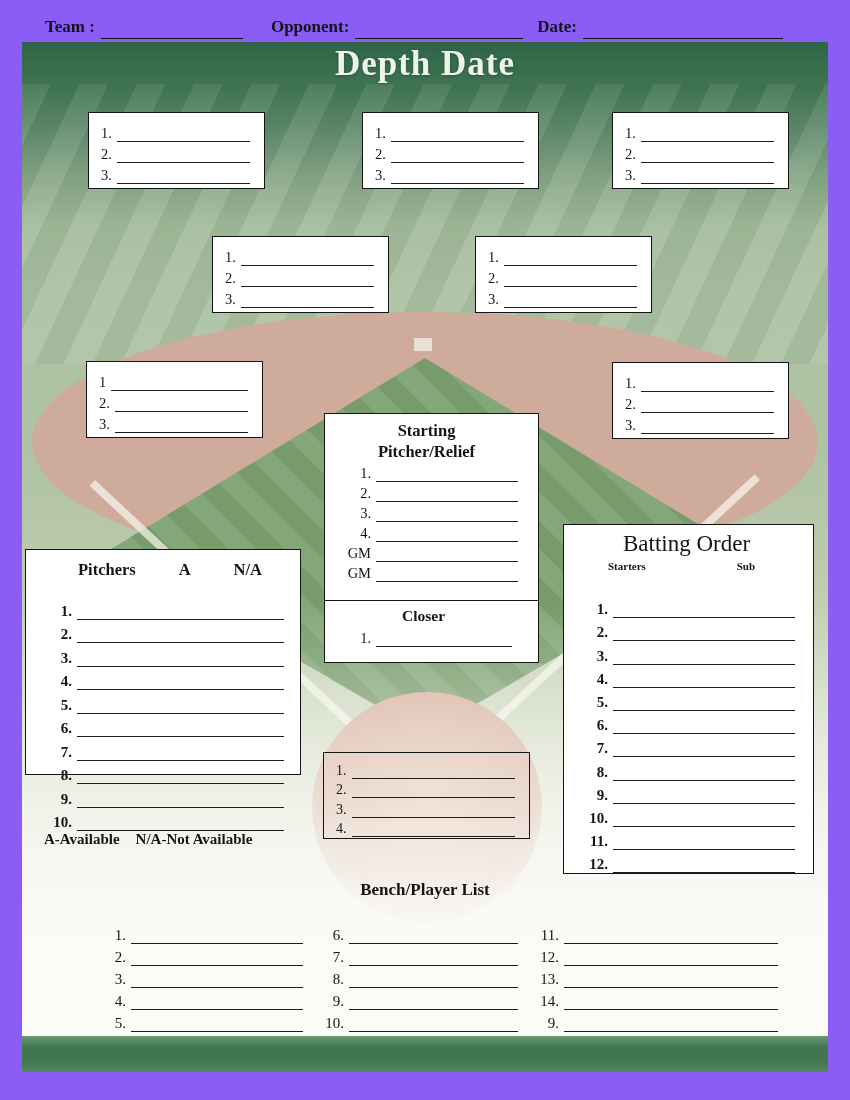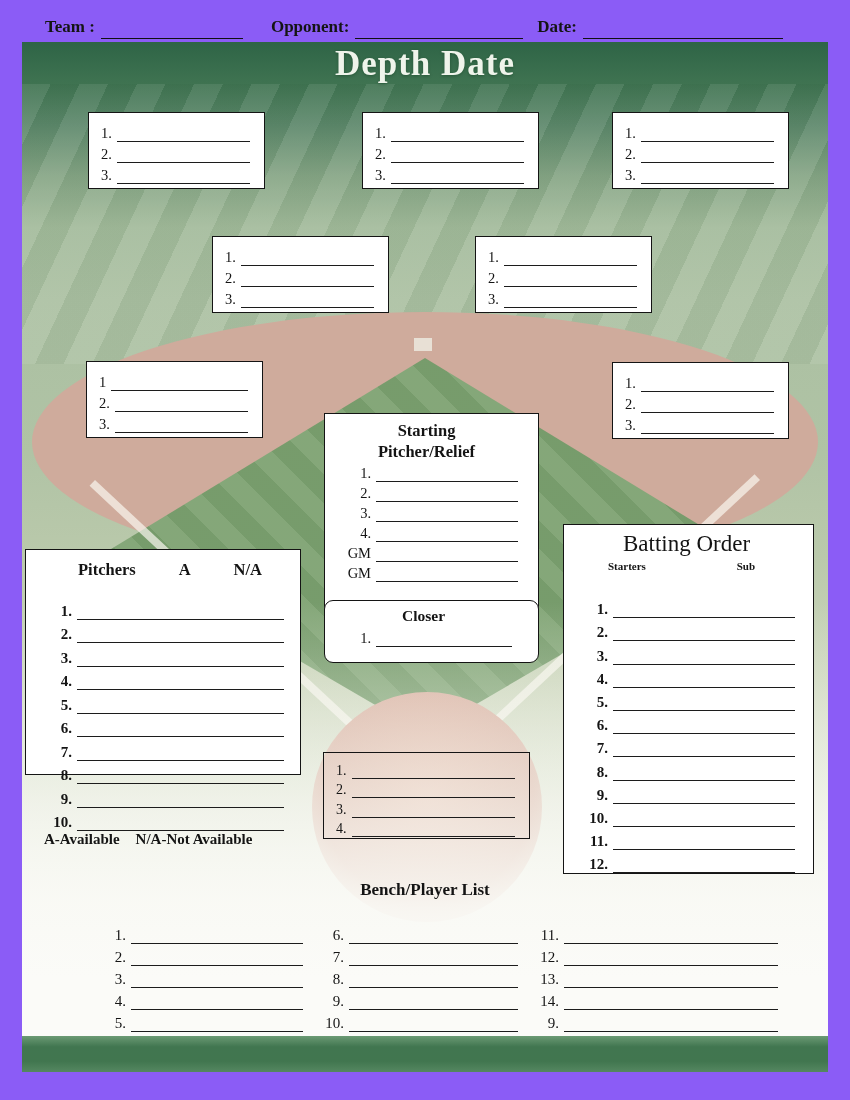--- a/index.html
+++ b/index.html
@@ -78,21 +78,21 @@
     background:transparent; padding-top:6px; }
   .box-catcher .line-row { height:19.5px; font-size:14px; }
 
   
   .box-sp { left:324px; top:413px; width:215px; height:220px; padding:6px 20px 2px 10px; }
   .sp-title { text-align:center; font-weight:bold; font-size:16.5px; line-height:21px; }
   .box-sp .line-row { height:20px; }
   .box-sp .num { width:36px; text-align:right; }
 
   
-  .box-closer { left:324px; top:600px; width:215px; height:63px; padding:5px 26px 2px 10px;border-radius:9px; }
+  .box-closer { left:324px; top:600px; width:215px; height:63px; padding:5px 26px 2px 10px; }
   .closer-title { text-align:center; font-weight:bold; font-size:15.5px; line-height:19px; }
   .box-closer .line-row { height:22px; }
   .box-closer .num { width:36px; text-align:right; }
 
   
   .box-pitchers { left:25px; top:549px; width:276px; height:226px;
     display:flex; flex-direction:column; padding:10px 16px 8px 16px; }
   .pitchers-head { display:flex; font-weight:bold; font-size:16.5px;
     padding:0 22px 0 36px; justify-content:space-between; }
   .pitchers-rows { margin-top:16px; }

